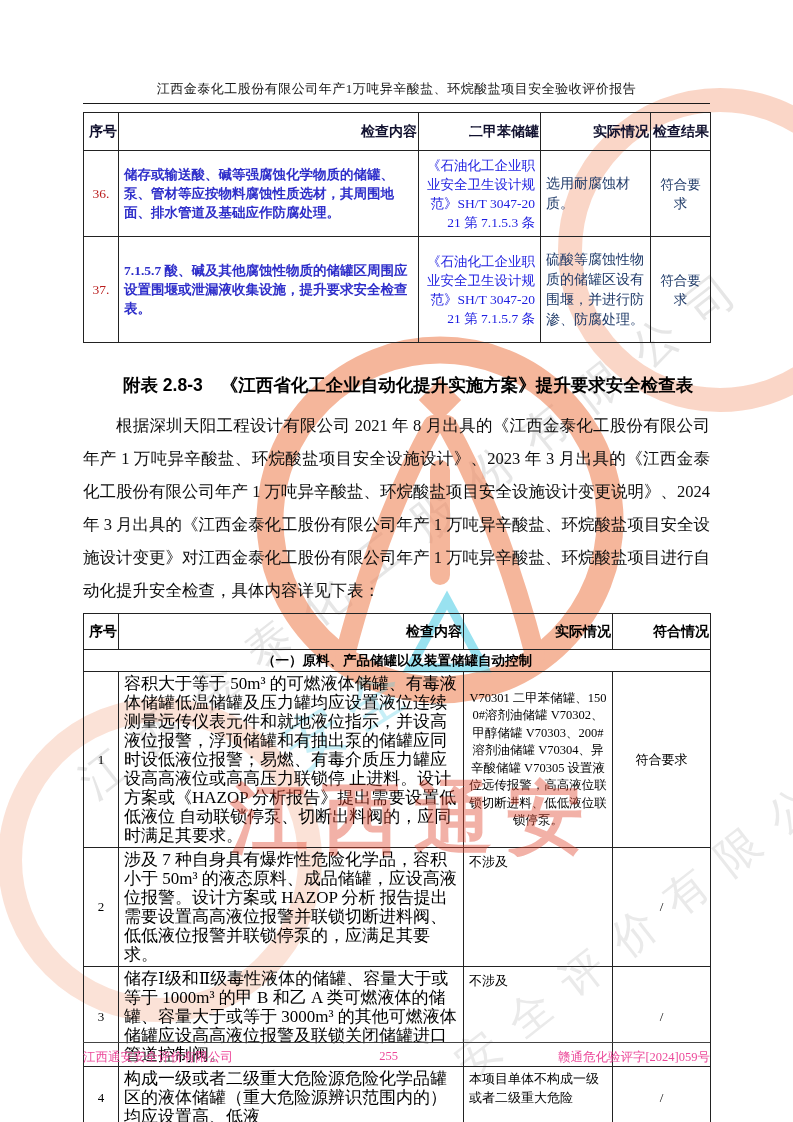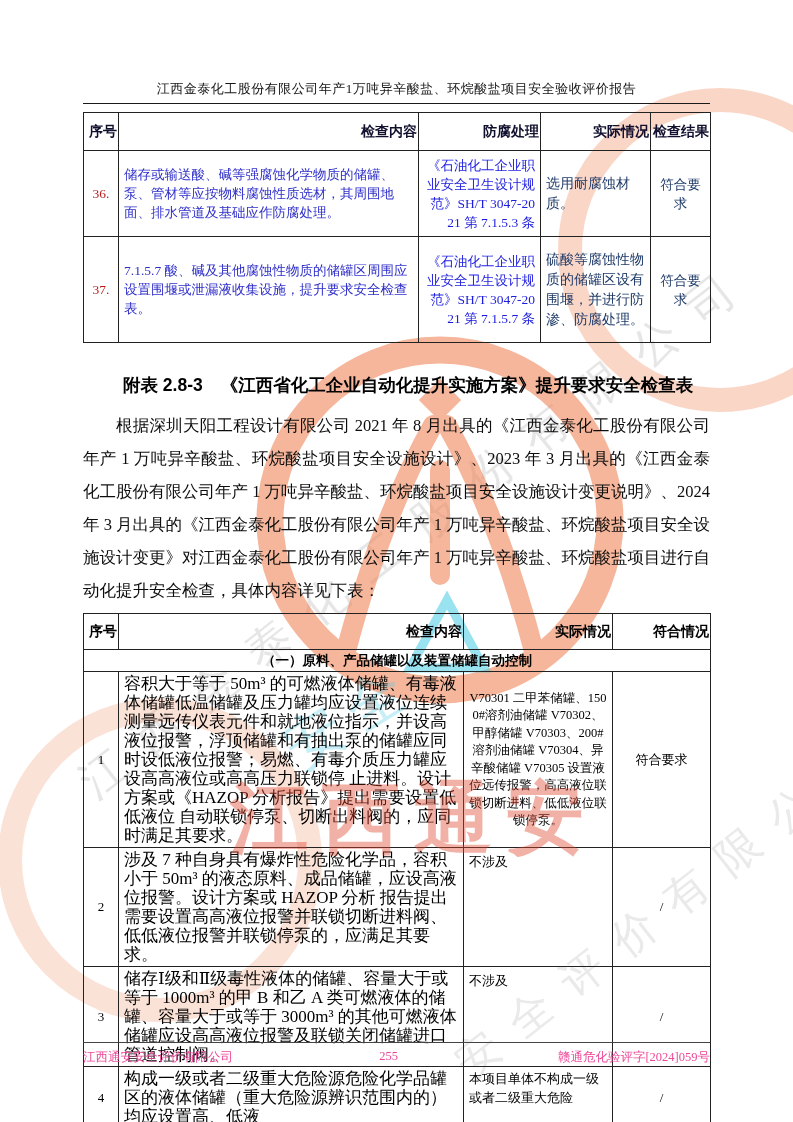--- a/index.html
+++ b/index.html
@@ -30,21 +30,21 @@
 
   
   table { border-collapse: collapse; table-layout: fixed; width: 627px; }
   td, th { border: 1.4px solid #222; padding: 2px 5px; vertical-align: middle; word-break: break-all; overflow: hidden; text-align: right; }
   .tbl1 { margin-top: 8px; }
   .tbl1 th { font-family: "Liberation Sans", sans-serif; font-weight: bold; font-size: 14px; color: #10102e; padding:1px; }
   .tbl1 .h-row { height: 38px; }
   .tbl1 .r36 { height: 86px; }
   .tbl1 .r37 { height: 106px; }
   .c-no     { text-align: center; color: #b91c1c; font-size: 13.5px; }
-  .c-content{ text-align: left; color: #2f2fca; font-size: 13.5px; line-height: 19px; }
+  .c-content{ text-align: left; color: #2f2fca; font-size: 13.5px; line-height: 19px; font-weight: bold; }
   .c-basis  { color: #1d1de0; font-size: 13.5px; line-height: 19px; }
   .c-actual1{ text-align: left; color: #1f3a68; font-size: 14px; line-height: 20px; }
   .c-result1{ text-align: center; color: #1f3a68; font-size: 13.5px; line-height: 19px; }
 
   
   .att-heading {
     margin-top: 30px;
     font-family: "Liberation Sans", sans-serif;
     font-weight: bold;
     font-size: 17.5px;
@@ -134,21 +134,21 @@
           <col style="width:35px">
           <col style="width:300px">
           <col style="width:122px">
           <col style="width:110px">
           <col style="width:60px">
         </colgroup>
       <tbody>
           <tr class="h-row">
         <th>序号</th>
         <th>检查内容</th>
-        <th>防腐处理</th>
+        <th>二甲苯储罐</th>
         <th>实际情况</th>
         <th>检查结果</th>
       </tr>
       <tr class="r36">
         <td class="c-no">36.</td>
         <td class="c-content">储存或输送酸、碱等强腐蚀化学物质的储罐、泵、管材等应按物料腐蚀性质选材，其周围地面、排水管道及基础应作防腐处理。</td>
         <td class="c-basis">《石油化工企业职业安全卫生设计规范》SH/T 3047-2021 第 7.1.5.3 条</td>
         <td class="c-actual1">选用耐腐蚀材质。</td>
         <td class="c-result1">符合要求</td>
       </tr>

